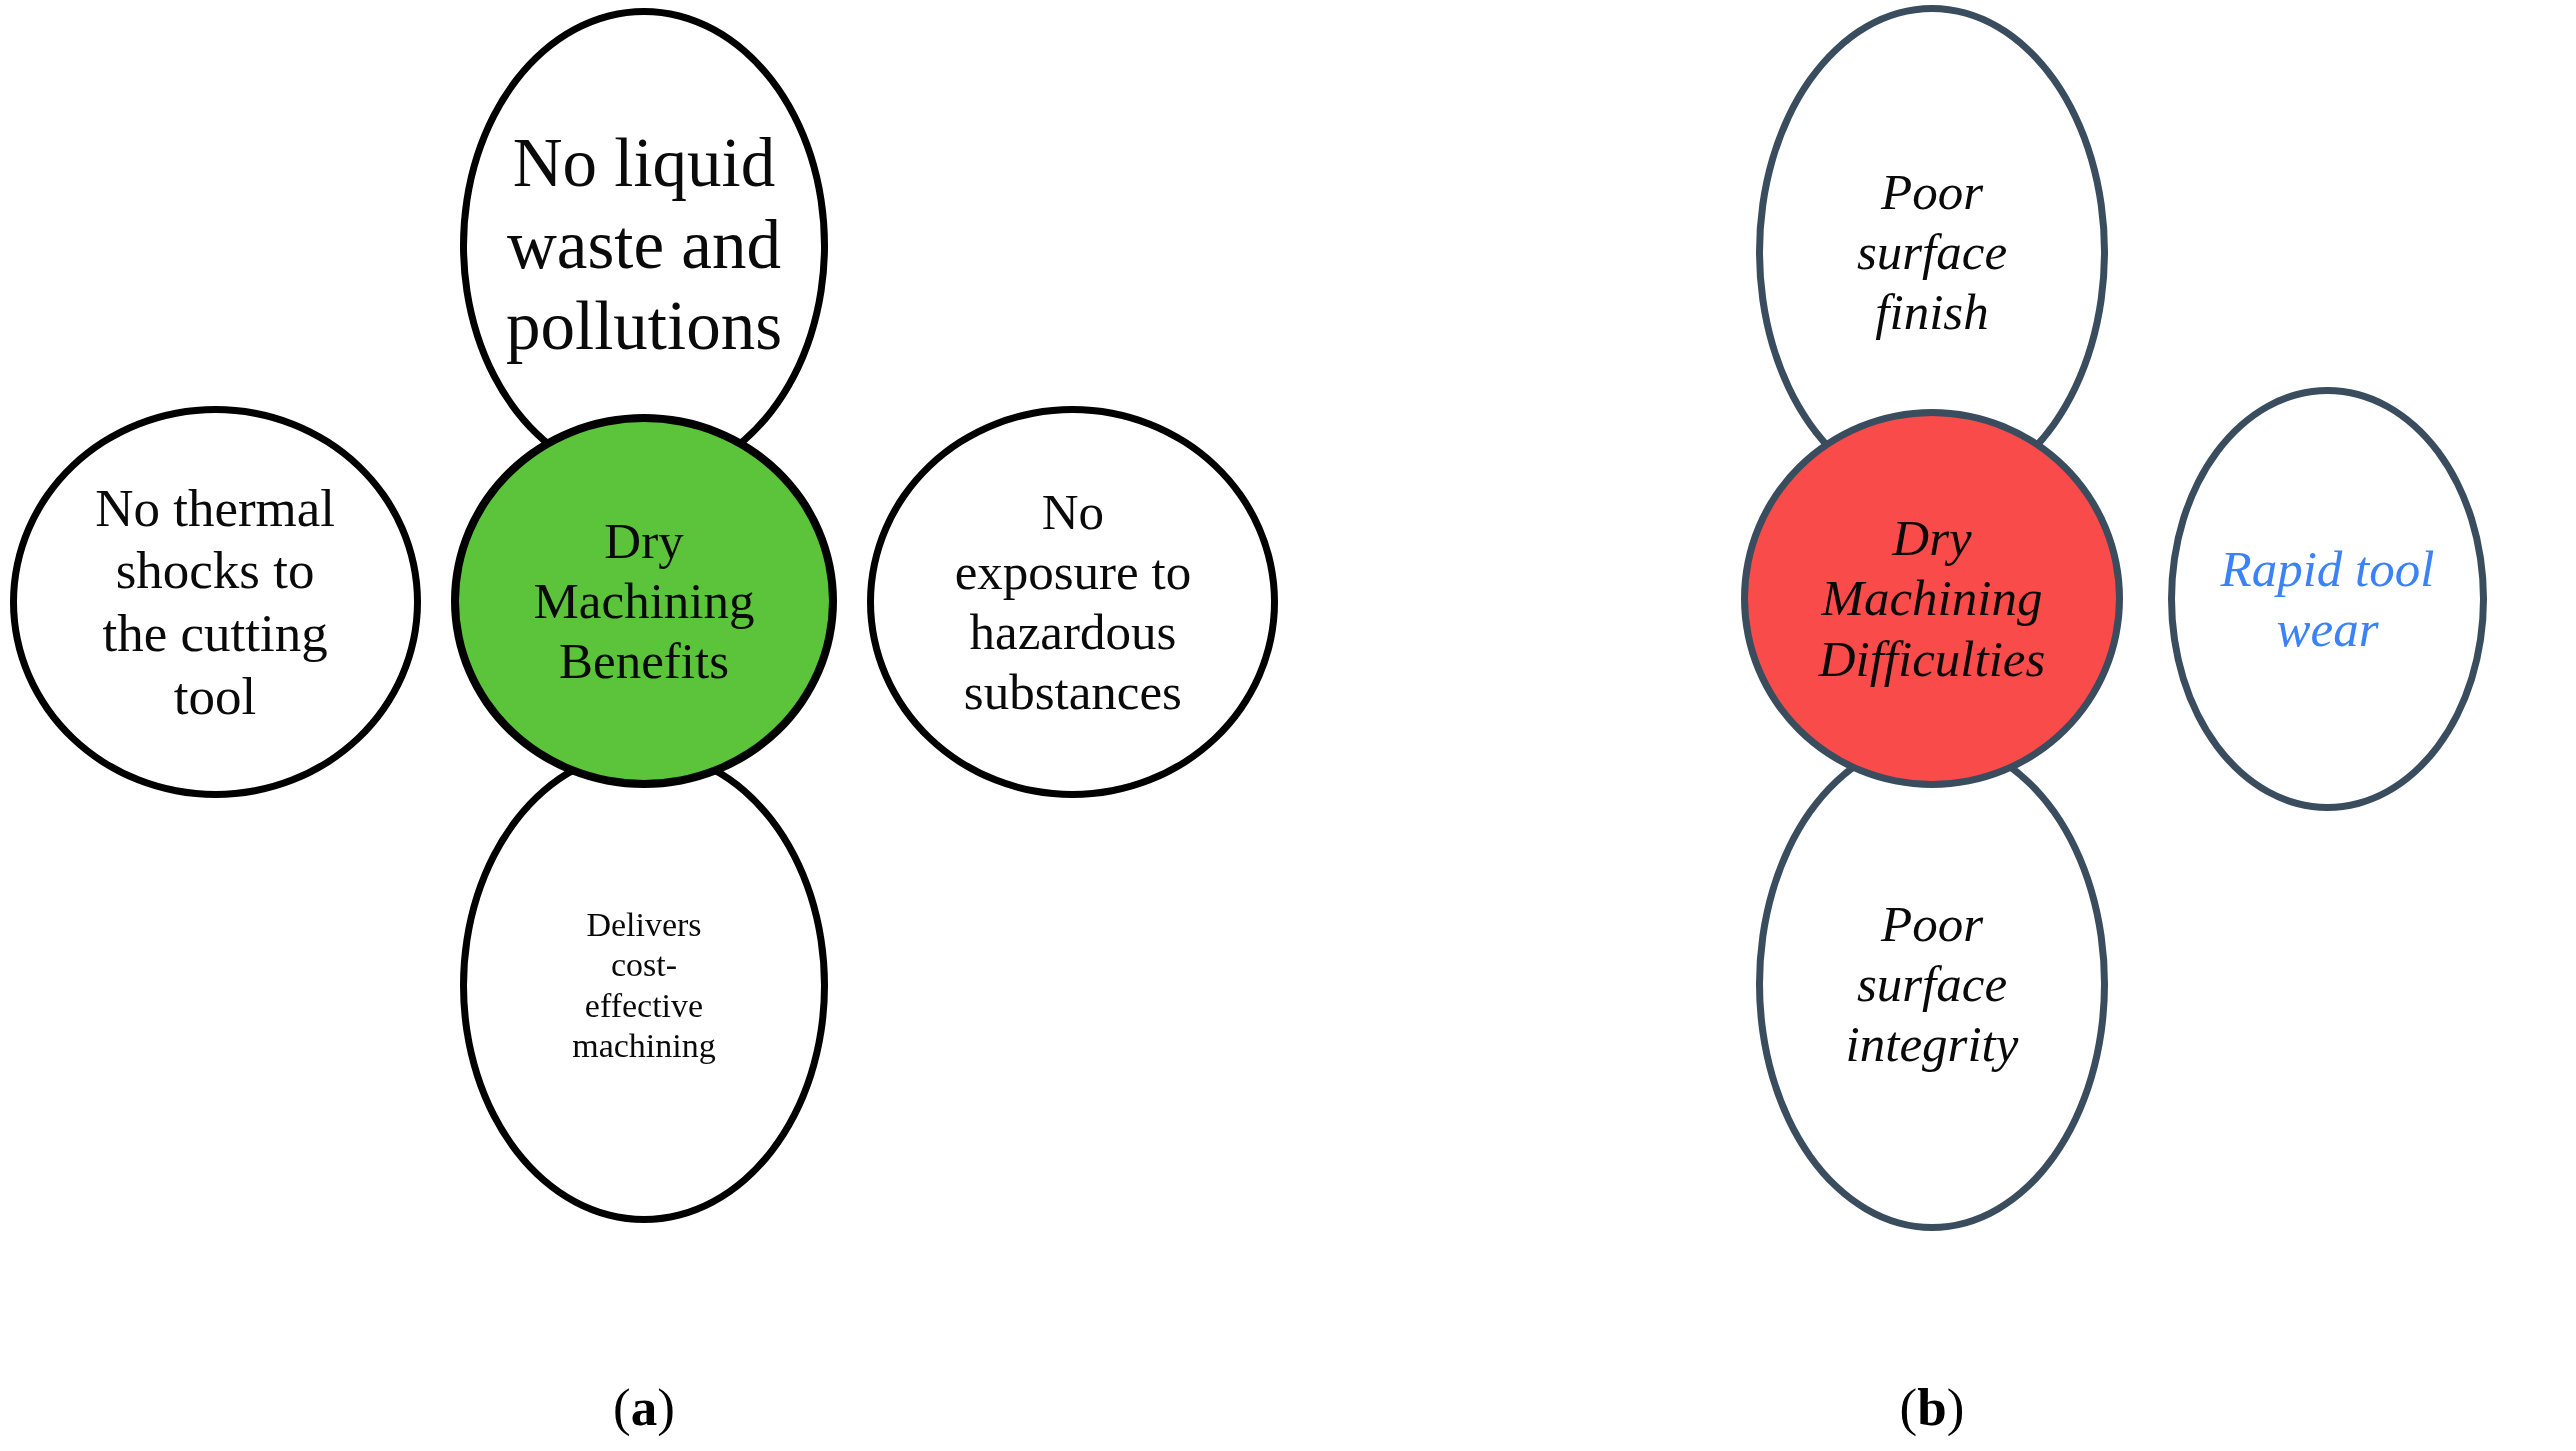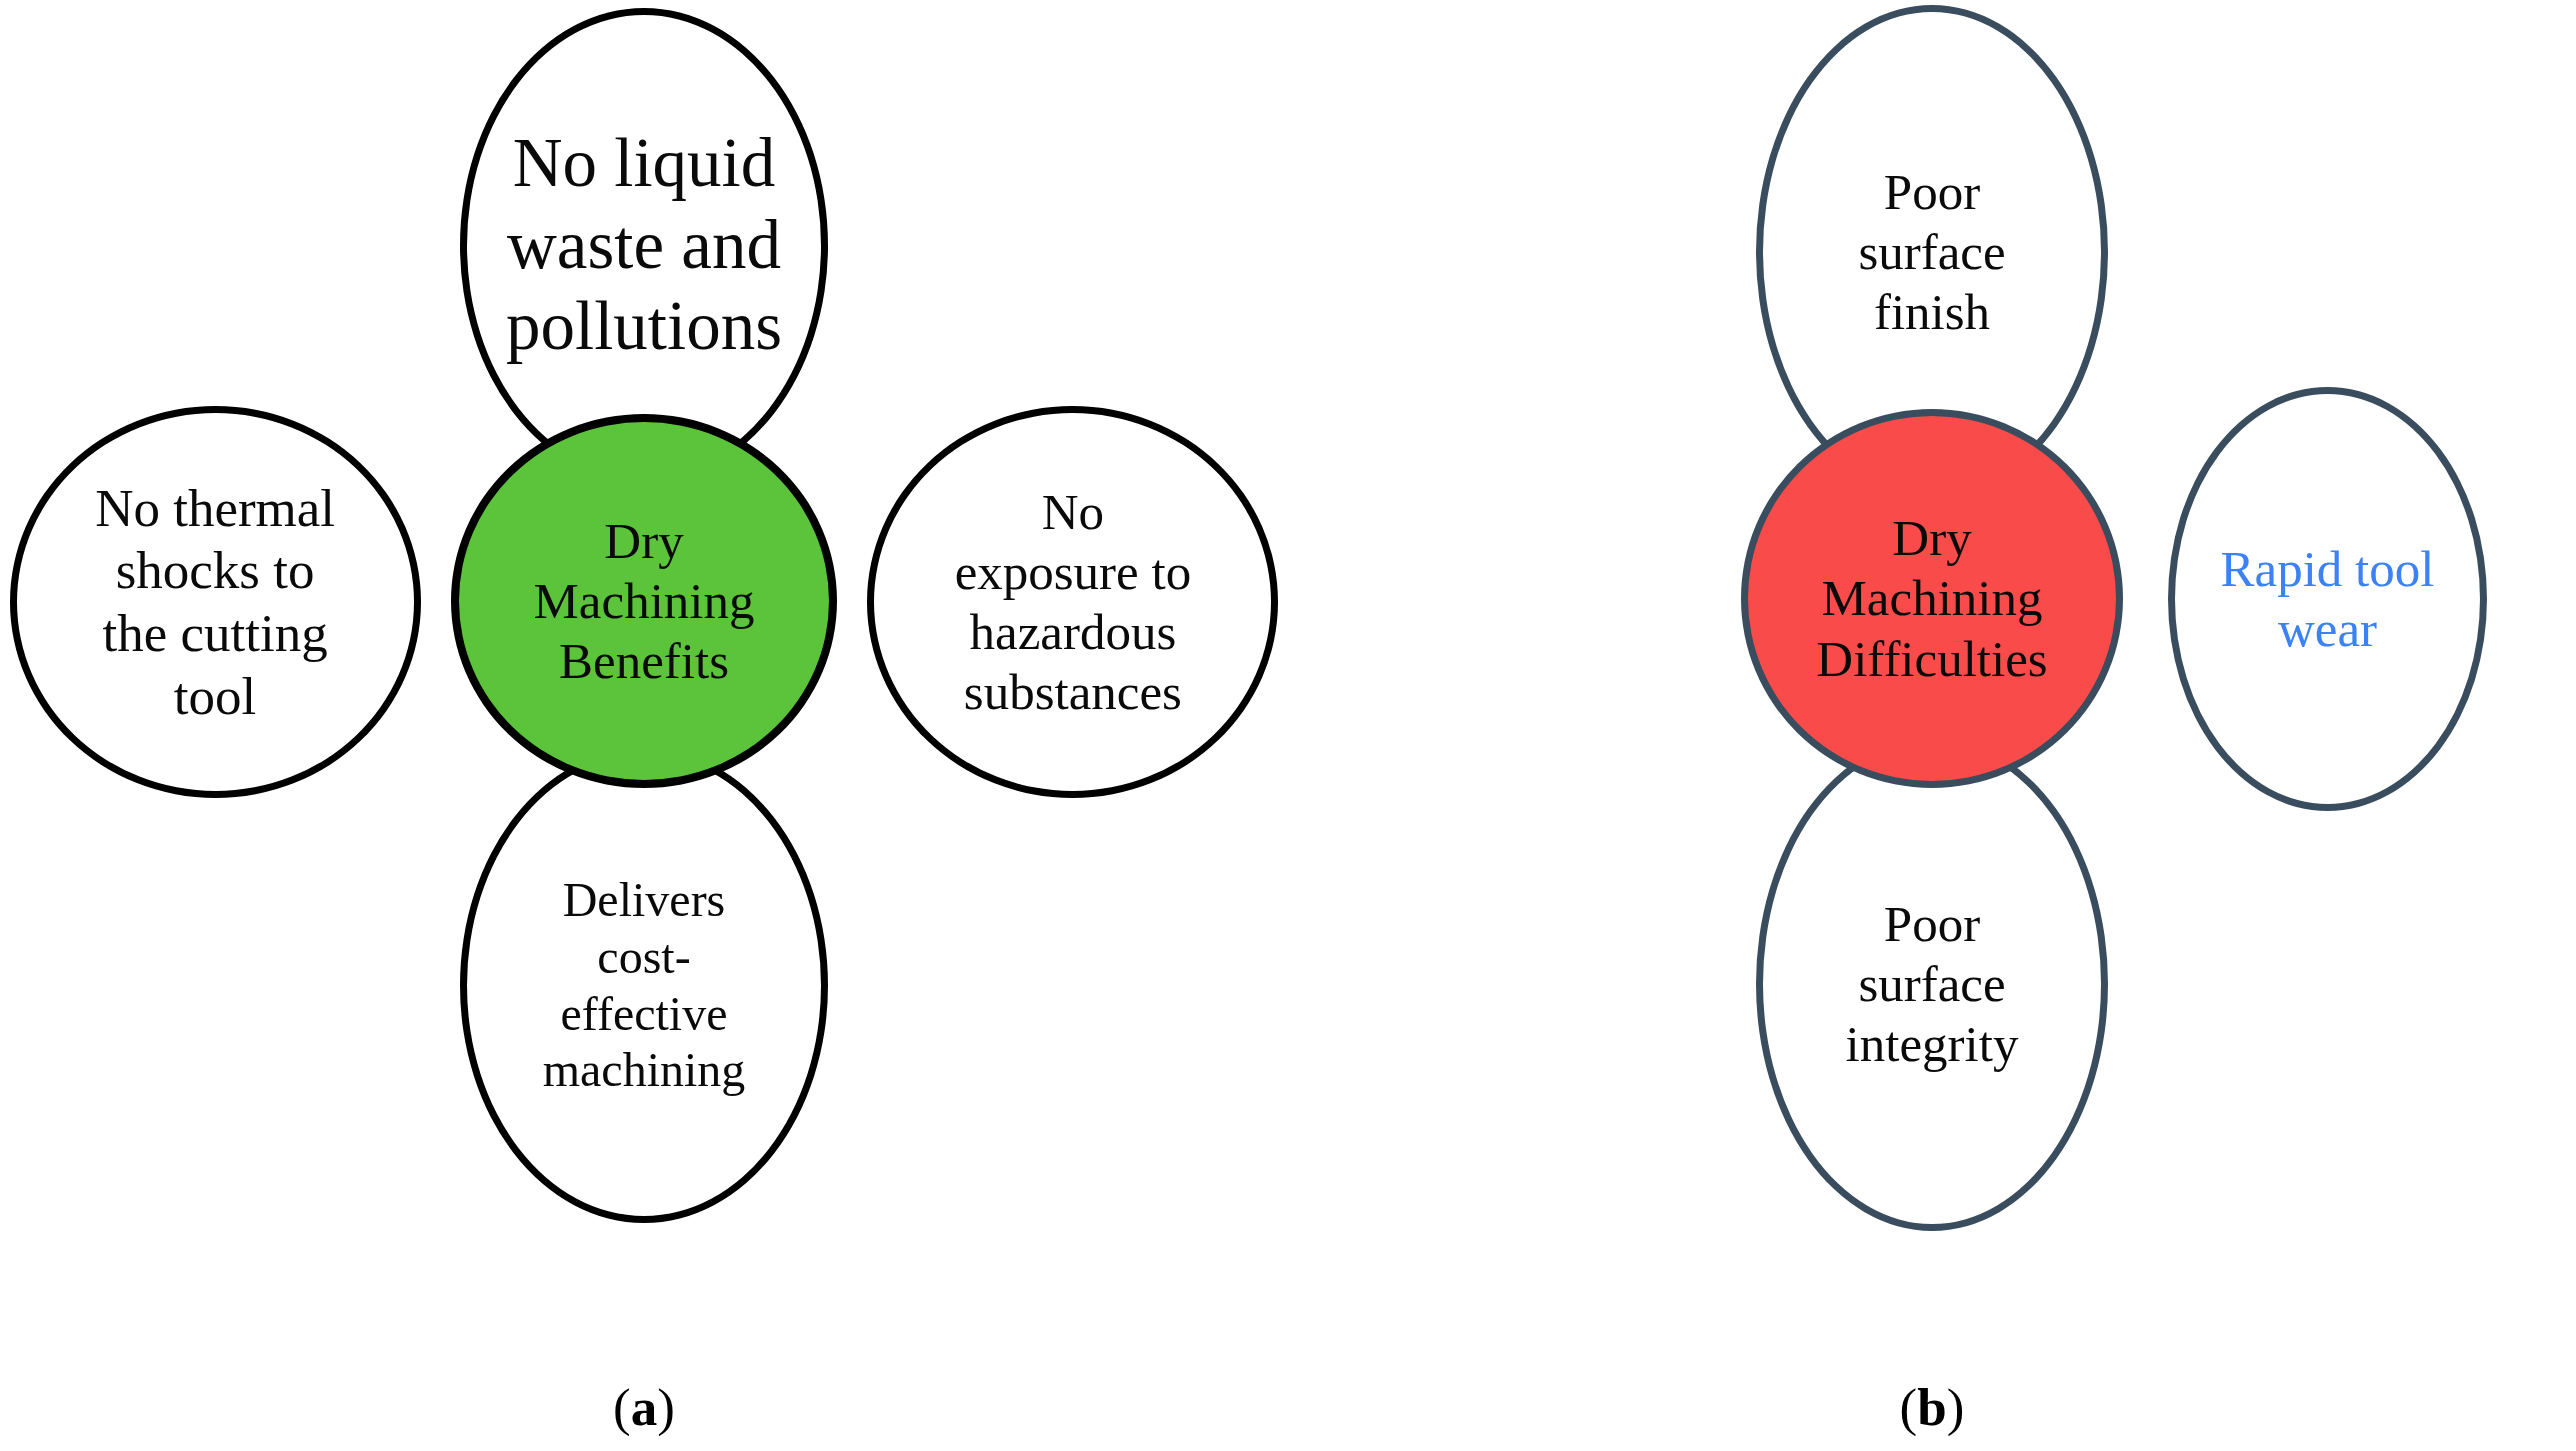--- a/index.html
+++ b/index.html
@@ -48,21 +48,21 @@
     color: #0a0a0a;
     padding: 0 8px;
     white-space: pre-line;
   }
 
   
   .panel-a .node        { border: 7.2px solid #000000; }
   .panel-a .node-center { border-width: 8.8px; }
 
   
-  .panel-b .node        { border: 7.2px solid #3a4d5e; }
+  .panel-b .node        { border: 7.2px solid #3a4d5e; font-style: italic; }
   .panel-b .node-center { border-width: 7.2px; }
 
   
   .node-top {
     width: 368px;  height: 475px;
     left: 50%;     transform: translateX(-50%);
     top: 8px;
     z-index: 2;
   }
   .node-left {
@@ -92,21 +92,21 @@
   .panel-b .node-top    { width: 352px; height: 494px; top: 4.8px; }
   .panel-b .node-bottom { width: 352px; height: 494px; bottom: 75px; }
   .panel-b .node-left   { width: 319px; height: 424px; left: 89px; top: 387px; }
   .panel-b .node-right  { width: 319px; height: 424px; right: 89px; top: 387px; }
   .panel-b .node-center { width: 382px; height: 379px; top: 409px; }
 
   
   .panel-a .node-top    .node-label { font-size: 69px; }
   .panel-a .node-left   .node-label { font-size: 53px; }
   .panel-a .node-right  .node-label { font-size: 51px; }
-  .panel-a .node-bottom .node-label { font-size: 48px; }
+  .panel-a .node-bottom .node-label { font-size: 34px; }
   .panel-a .node-center .node-label { font-size: 51px; }
 
   .panel-b .node-top    .node-label { font-size: 51px; }
   .panel-b .node-left   .node-label { font-size: 51px; }
   .panel-b .node-right  .node-label { font-size: 51px; }
   .panel-b .node-bottom .node-label { font-size: 51px; }
   .panel-b .node-center .node-label { font-size: 51px; }
 
   .caption {
     position: absolute;

